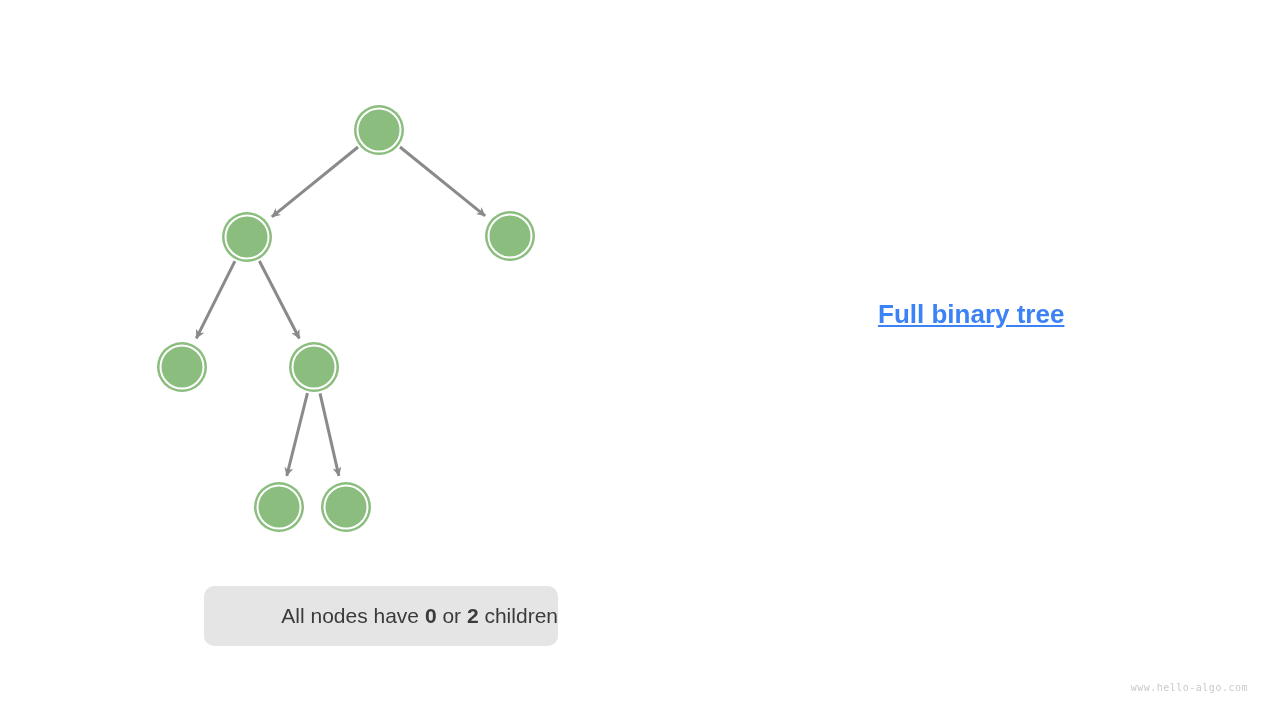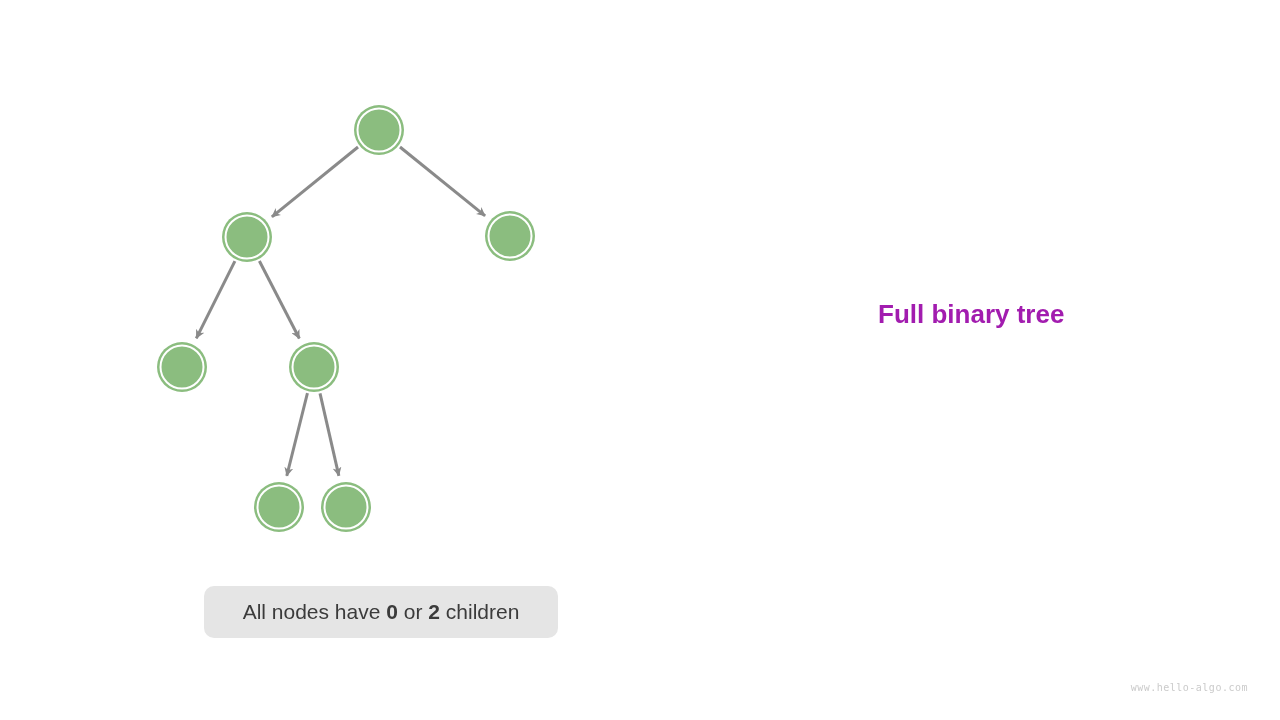--- a/index.html
+++ b/index.html
@@ -28,25 +28,25 @@
     font-size: 26px;
     font-weight: 700;
     line-height: 28px;
     white-space: nowrap;
   }
   .caption-box {
     position: absolute;
     left: 204px;
     top: 586px;
     width: 354px;
-    height: 52px;
+    height: 60px;
     border-radius: 10px;
     display: flex;
     align-items: center;
-    justify-content: center;
+    justify-content: flex-end;
     font-size: 21px;
     white-space: pre;
   }
   .caption-box b {
     font-weight: 700;
   }
   .watermark {
     position: absolute;
     right: 32px;
     bottom: 27px;
@@ -97,19 +97,19 @@
         <circle cx="279" cy="507" r="25" fill="#8bbd7f"></circle>
         <circle cx="279" cy="507" r="21.5" fill="none" stroke="#ffffff" stroke-width="2"></circle>
       </g>
       <g>
         <circle cx="346" cy="507" r="25" fill="#8bbd7f"></circle>
         <circle cx="346" cy="507" r="21.5" fill="none" stroke="#ffffff" stroke-width="2"></circle>
       </g>
     </g>
 </svg>
 
-<div class="diagram-title" style="color: #a21caf;">Full binary tree</div>
+<div class="diagram-title" style="color: #3b82f6; text-decoration: underline;">Full binary tree</div>
 
 <div class="caption-box" style="background: rgb(229, 229, 229); color: rgb(59, 59, 59);">
   <span>All nodes have </span><b>0</b><span> or </span><b>2</b><span> children</span>
 </div>
 
 <div class="watermark" style="color: rgb(203, 203, 203);">www.hello-algo.com</div>
 
 </body></html>

